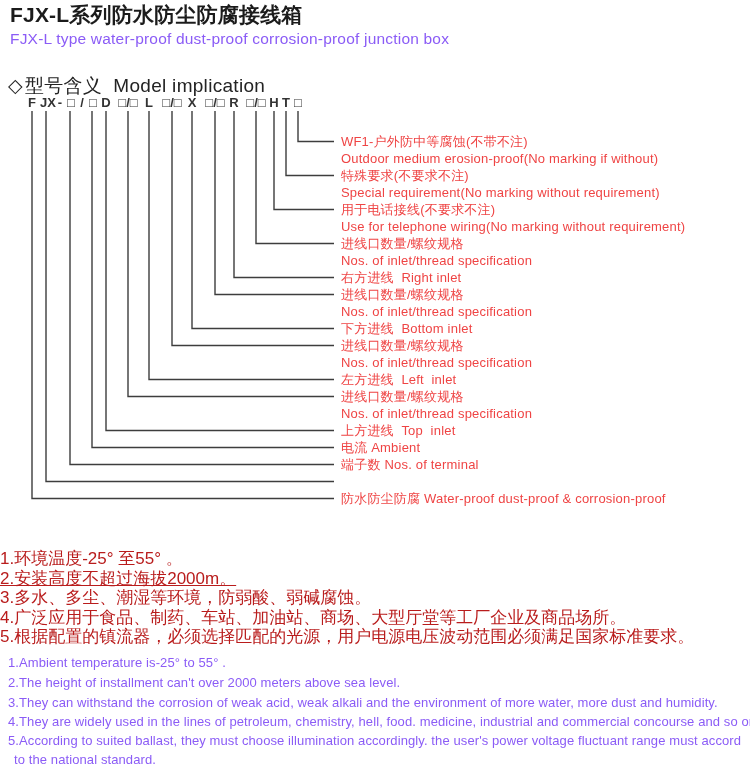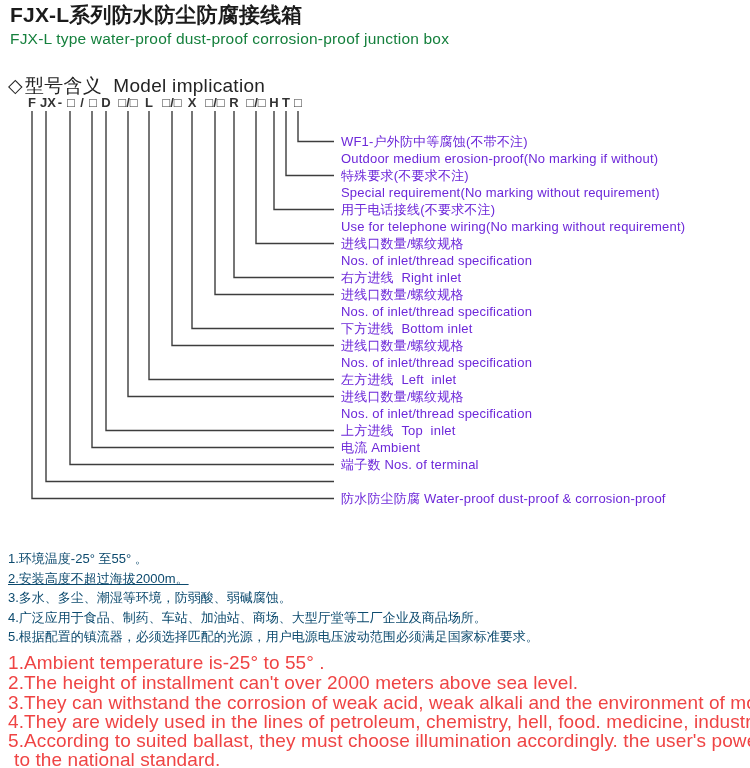--- a/index.html
+++ b/index.html
@@ -11,47 +11,47 @@
     color:#2d2d2d;
     overflow:hidden;
   }
   .title{
     position:absolute;left:10px;top:1px;
     font-size:21px;font-weight:700;color:#1b1b1b;
     letter-spacing:0.2px;white-space:pre;
   }
   .subtitle{
     position:absolute;left:10px;top:30px;
-    font-size:15.5px;color:#15803d;letter-spacing:0.2px;white-space:pre;
+    font-size:15.5px;color:#8b5cf6;letter-spacing:0.2px;white-space:pre;
   }
   .sec-heading{
     position:absolute;left:8px;
     font-size:19px;color:#232323;letter-spacing:0.3px;white-space:pre;
   }
   .sec-heading .dia{margin-right:2px;}
   .diagram-svg{position:absolute;left:0;top:0;}
   .tok{
     position:absolute;top:95px;
     transform:translateX(-50%);
     font-size:13px;font-weight:700;color:#333;
     white-space:pre;line-height:15px;
   }
   .lbl{
     position:absolute;left:341px;
-    font-size:13px;line-height:17px;color:#6d28d9;
+    font-size:13px;line-height:17px;color:#ef4444;
     white-space:pre;letter-spacing:0.2px;
   }
   .cn-item{
-    position:absolute;left:8px;
-    font-size:13px;line-height:16px;color:#0c4a6e;
+    position:absolute;left:0;
+    font-size:17px;line-height:16px;color:#b91c1c;
     white-space:pre;
   }
   .en-item{
     position:absolute;left:8px;
-    font-size:19px;line-height:16px;color:#ef4444;
+    font-size:13px;line-height:16px;color:#8b5cf6;
     white-space:pre;letter-spacing:0.1px;
   }
   .en-item.wrap{left:14px;}
 </style>
 </head>
 <body>
 
 <div class="page">
 
   <div class="title">FJX-L系列防水防尘防腐接线箱</div>

